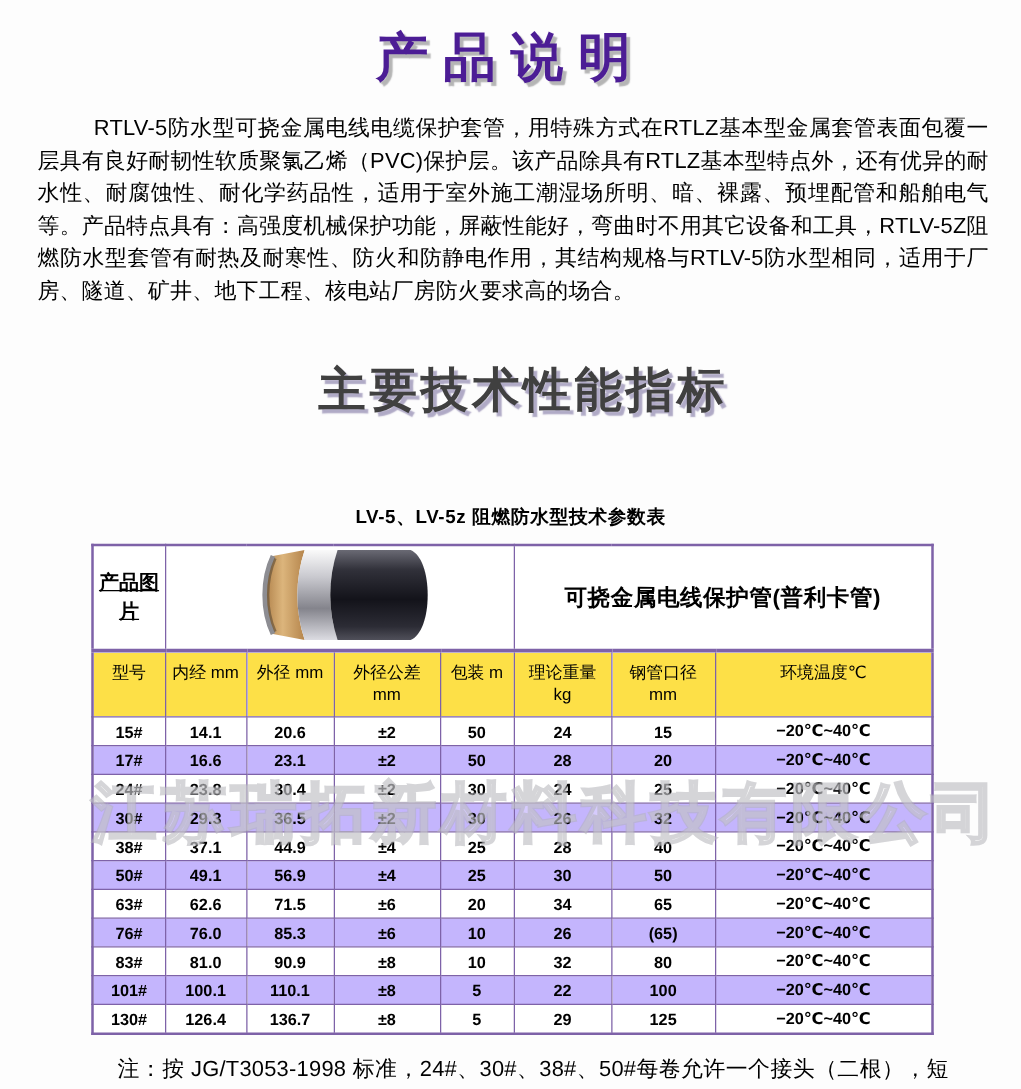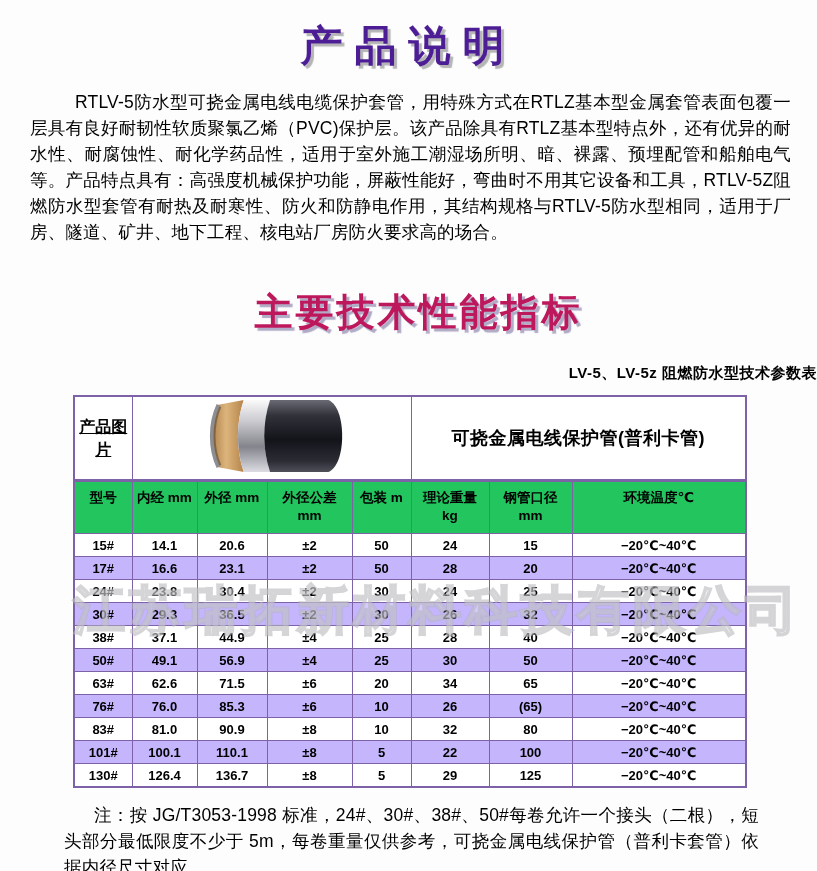--- a/index.html
+++ b/index.html
@@ -14,45 +14,45 @@
     font-family:"Liberation Serif","DejaVu Serif",serif;
     font-size:42px; font-weight:bold; color:#4c1d95;
     letter-spacing:12px; text-shadow:3px 3px 1px #b5b5b5;
   }
   .intro {
     margin:15px 26px 0 30px; font-size:17.5px; line-height:26px;
     text-indent:45px; text-align:justify; letter-spacing:0.2px;
   }
   .title2 {
     margin:42px 0 0 0; text-align:center;
-    font-size:38px; font-weight:bold; color:#be185d;
+    font-size:38px; font-weight:bold; color:#404040;
     letter-spacing:3px; text-shadow:3px 3px 1px #b0aac6;padding-left:20px;
   }
   .caption {
-    margin-top:26px; text-align:right; font-size:15px; font-weight:bold;
+    margin-top:66px; text-align:center; font-size:15px; font-weight:bold;
     letter-spacing:0.5px;
   }
 
   .table-wrap { position:relative; margin:12px 0 0 73px; width:672px; }
   table.spec {
     border-collapse:collapse; width:672px; table-layout:fixed;
     border:2px solid #7e62a8;
   }
   table.spec td, table.spec th {
     border:1px solid #7e62a8; text-align:center; vertical-align:middle;
     padding:0; overflow:hidden;
   }
   tr.row-img td { height:82px; background:#ffffff; }
   td.c-label { font-size:16px; font-weight:bold; line-height:23px;text-decoration:underline; }
   td.c-img   { vertical-align:middle; }
   td.c-product { font-size:18px; font-weight:bold; letter-spacing:0.5px; }
 
   tr.row-head th {
-    background:#22c55e; height:44px; border-top:3px solid #7e62a8;
-    font-size:13.5px; font-weight:bold; vertical-align:top;
+    background:#fde047; height:44px; border-top:3px solid #7e62a8;
+    font-size:13.5px; font-weight:normal; vertical-align:top;
     padding-top:7px; line-height:18px;
   }
   tbody.data td { height:22px; font-size:13px; font-weight:bold; background:#ffffff; }
   tbody.data tr.alt td { background:#c4b5fd; }
 
   .watermark {
     position:absolute; left:0; top:181px; width:668px;
     font-size:52px; font-weight:bold; letter-spacing:4px; white-space:nowrap;
     color:rgba(255,255,255,0.30);
     -webkit-text-stroke:2px rgba(178,178,184,0.55);

